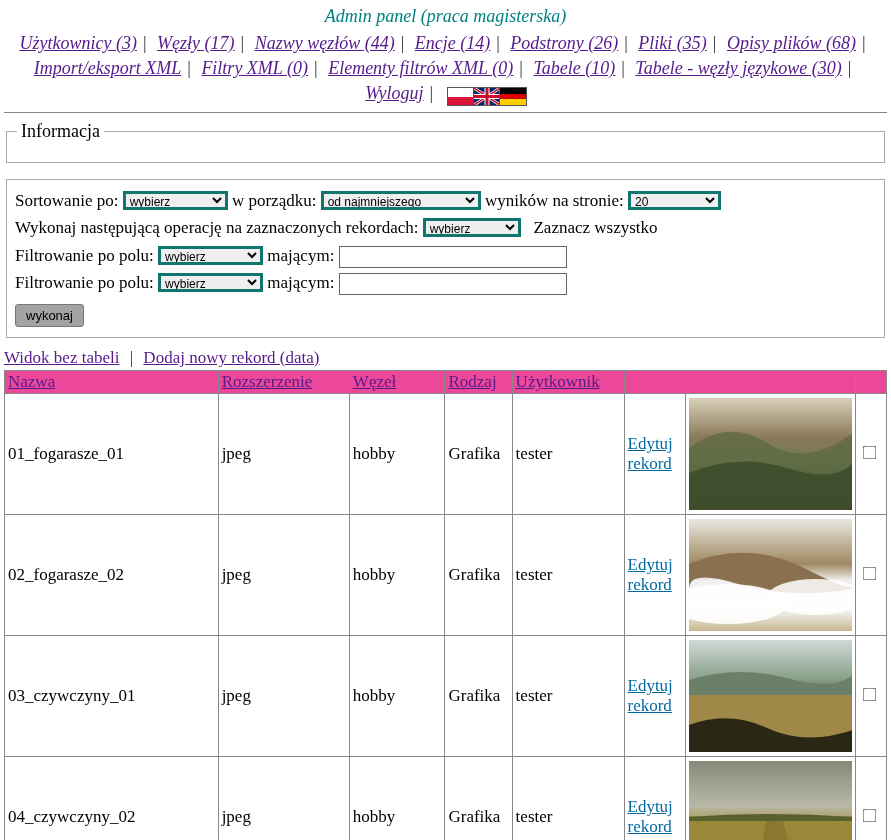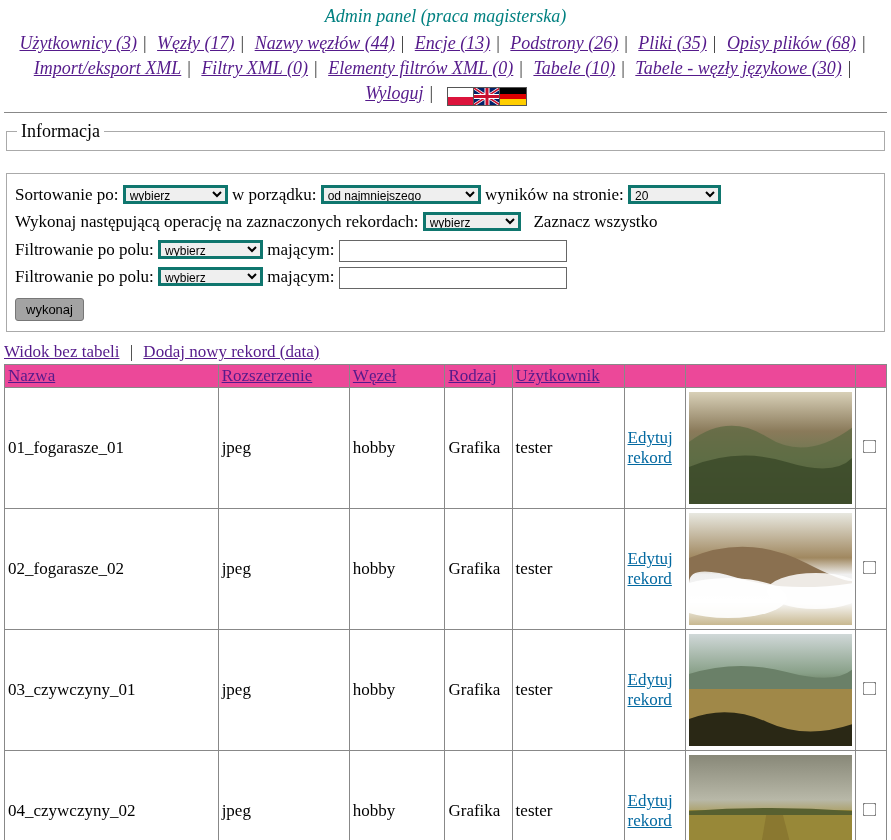--- a/index.html
+++ b/index.html
@@ -65,22 +65,22 @@
   }
   .flag-en svg { position:absolute; top:0; left:0; }
   .flag-de { background: linear-gradient(to bottom, #000 0 33.3%, #DD0000 33.3% 66.6%, #FFCE00 66.6% 100%); }
   hr {
     border: none;
     border-top: 1px solid #888;
     margin: 2px 0 8px 0;
   }
   fieldset {
     border: 1px solid #aaa;
-    margin: 4px 2px 22px 2px;
-    padding: 8px 10px 0 10px;
+    margin: 4px 2px 16px 2px;
+    padding: 8px 10px 12px 10px;
   }
   legend {
     font-size: 18px;
     padding: 0 4px;
   }
   .filter-box {
     border: 1px solid #aaa;
     margin: 4px 2px 10px 2px;
     padding: 6px 8px 10px 8px;
     font-size: 17px;
@@ -173,21 +173,21 @@
 </style>
 </head>
 <body>
 
 <div class="header">
   <div class="title">Admin panel (praca magisterska)</div>
   <div class="nav-links">
     <a href="#">Użytkownicy (3)</a><span class="separator">|</span>
     <a href="#">Węzły (17)</a><span class="separator">|</span>
     <a href="#">Nazwy węzłów (44)</a><span class="separator">|</span>
-    <a href="#">Encje (13)</a><span class="separator">|</span>
+    <a href="#">Encje (14)</a><span class="separator">|</span>
     <a href="#">Podstrony (26)</a><span class="separator">|</span>
     <a href="#">Pliki (35)</a><span class="separator">|</span>
     <a href="#">Opisy plików (68)</a><span class="separator">|</span>
     <a href="#">Import/eksport XML</a><span class="separator">|</span>
     <a href="#">Filtry XML (0)</a><span class="separator">|</span>
     <a href="#">Elementy filtrów XML (0)</a><span class="separator">|</span>
     <a href="#">Tabele (10)</a><span class="separator">|</span>
     <a href="#">Tabele - węzły językowe (30)</a><span class="separator">|</span>
     <a href="#">Wyloguj</a><span class="separator">|</span>
     <span class="flags">

